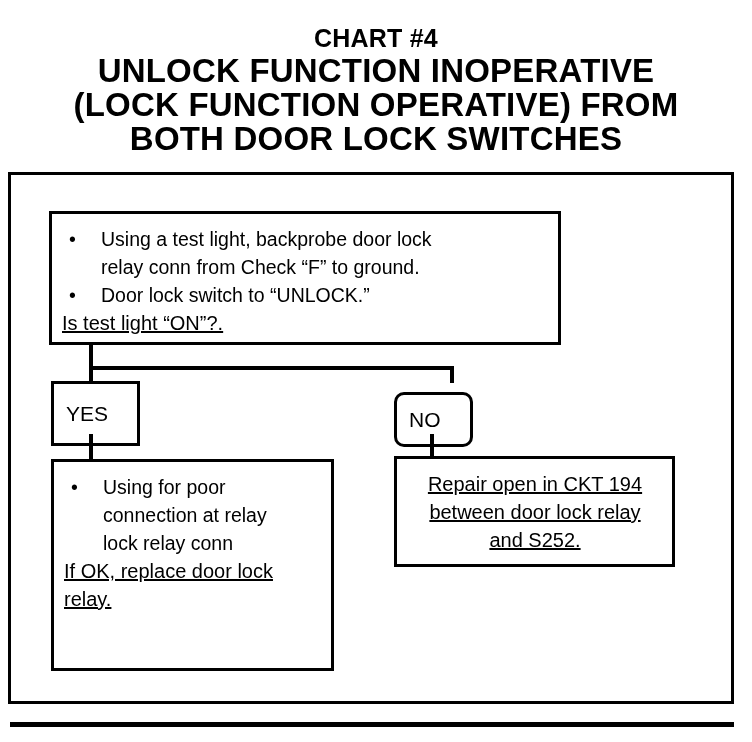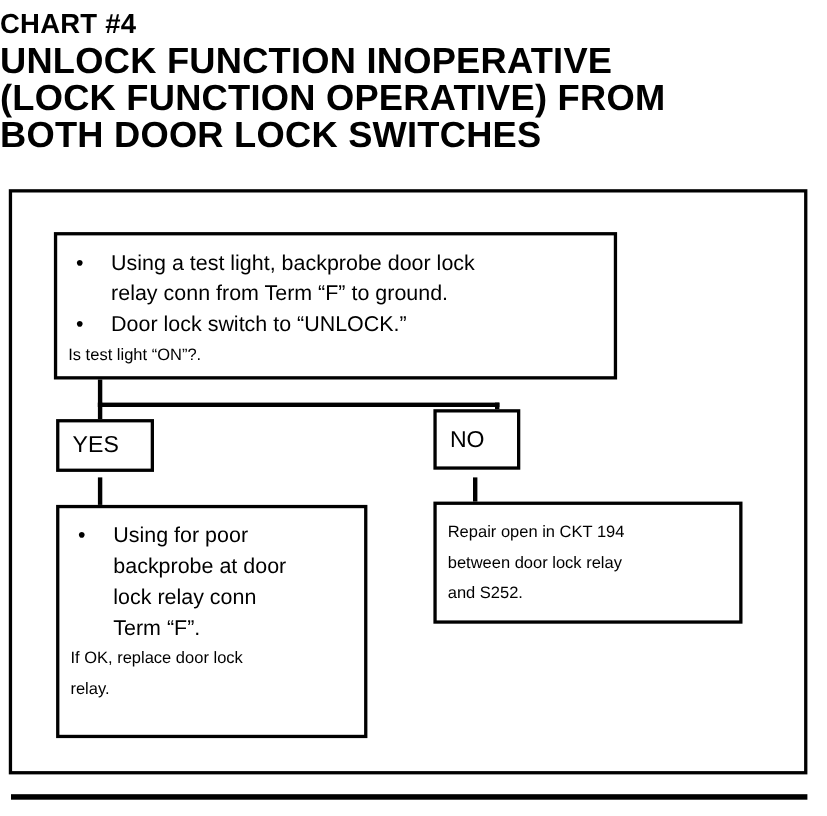--- a/index.html
+++ b/index.html
@@ -13,22 +13,23 @@
     position: relative;
     font-family: "Liberation Sans", sans-serif;
     color: #000000;
     overflow: hidden;
   }
 
   
   .title-block {
     position: absolute;
     left: 0;
-    top: 6px;
+    top: 22px;
     width: 752px;
+    text-align: center;
   }
   .title-line {
     font-weight: bold;
     font-size: 33px;
     line-height: 34px;
     letter-spacing: 0.2px;
     white-space: nowrap;
   }
   .title-line.chart-no {
     font-size: 25px;
@@ -84,23 +85,24 @@
   }
   .bullet-body {
     flex: 1 1 auto;
     font-size: 19.5px;
     line-height: 28px;
   }
   .bullet-body .cont {
     display: block;
   }
   .plain-row {
-    font-size: 15px;
+    font-size: 20px;
     line-height: 28px;
     padding-left: 1px;
+    text-decoration: underline;
   }
 
   
   #node-test {
     left: 49px;
     top: 211px;
     width: 512px;
     height: 134px;
   }
 
@@ -111,41 +113,43 @@
   }
   .branch-label {
     font-size: 21px;
     line-height: 26px;
     padding-left: 12px;
   }
   #node-yes {
     left: 51px;
     top: 381px;
     width: 89px;
-    height: 48px;
+    height: 65px;
   }
   #node-no {
     left: 394px;
-    top: 372px;
+    top: 392px;
     width: 79px;
     height: 55px;
+    border-radius: 10px;
   }
 
   
   #node-yes-result {
     left: 51px;
     top: 459px;
     width: 283px;
     height: 212px;
   }
   #node-no-result {
     left: 394px;
     top: 456px;
     width: 281px;
     height: 111px;
+    text-align: center;
   }
 
   
   .conn {
     position: absolute;
     background: #000000;
   }
   .conn-v { width: 4px; }
   .conn-h { height: 4px; }
 
@@ -172,21 +176,21 @@
 
 <div class="outer-frame"></div>
 
 <div class="node" id="node-test">
   <div class="node-inner">
 
     <div class="bullet-row">
       <span class="bullet-mark">•</span>
       <span class="bullet-body">
         <span class="cont">Using a test light, backprobe door lock</span>
-        <span class="cont">relay conn from Term “F” to ground.</span>
+        <span class="cont">relay conn from Check “F” to ground.</span>
       </span>
     </div>
 
     <div class="bullet-row">
       <span class="bullet-mark">•</span>
       <span class="bullet-body">
         <span class="cont">Door lock switch to “UNLOCK.”</span>
       </span>
     </div>
 
@@ -210,23 +214,22 @@
 <div class="conn conn-v" id="conn-yes-result"></div>
 <div class="conn conn-v" id="conn-no-result"></div>
 
 <div class="node" id="node-yes-result">
   <div class="node-inner">
 
     <div class="bullet-row">
       <span class="bullet-mark">•</span>
       <span class="bullet-body">
         <span class="cont">Using for poor</span>
-        <span class="cont">backprobe at door</span>
+        <span class="cont">connection at relay</span>
         <span class="cont">lock relay conn</span>
-        <span class="cont">Term “F”.</span>
       </span>
     </div>
 
     <div class="plain-row">If OK, replace door lock</div>
     <div class="plain-row">relay.</div>
   </div>
 </div>
 
 <div class="node" id="node-no-result">
   <div class="node-inner">

